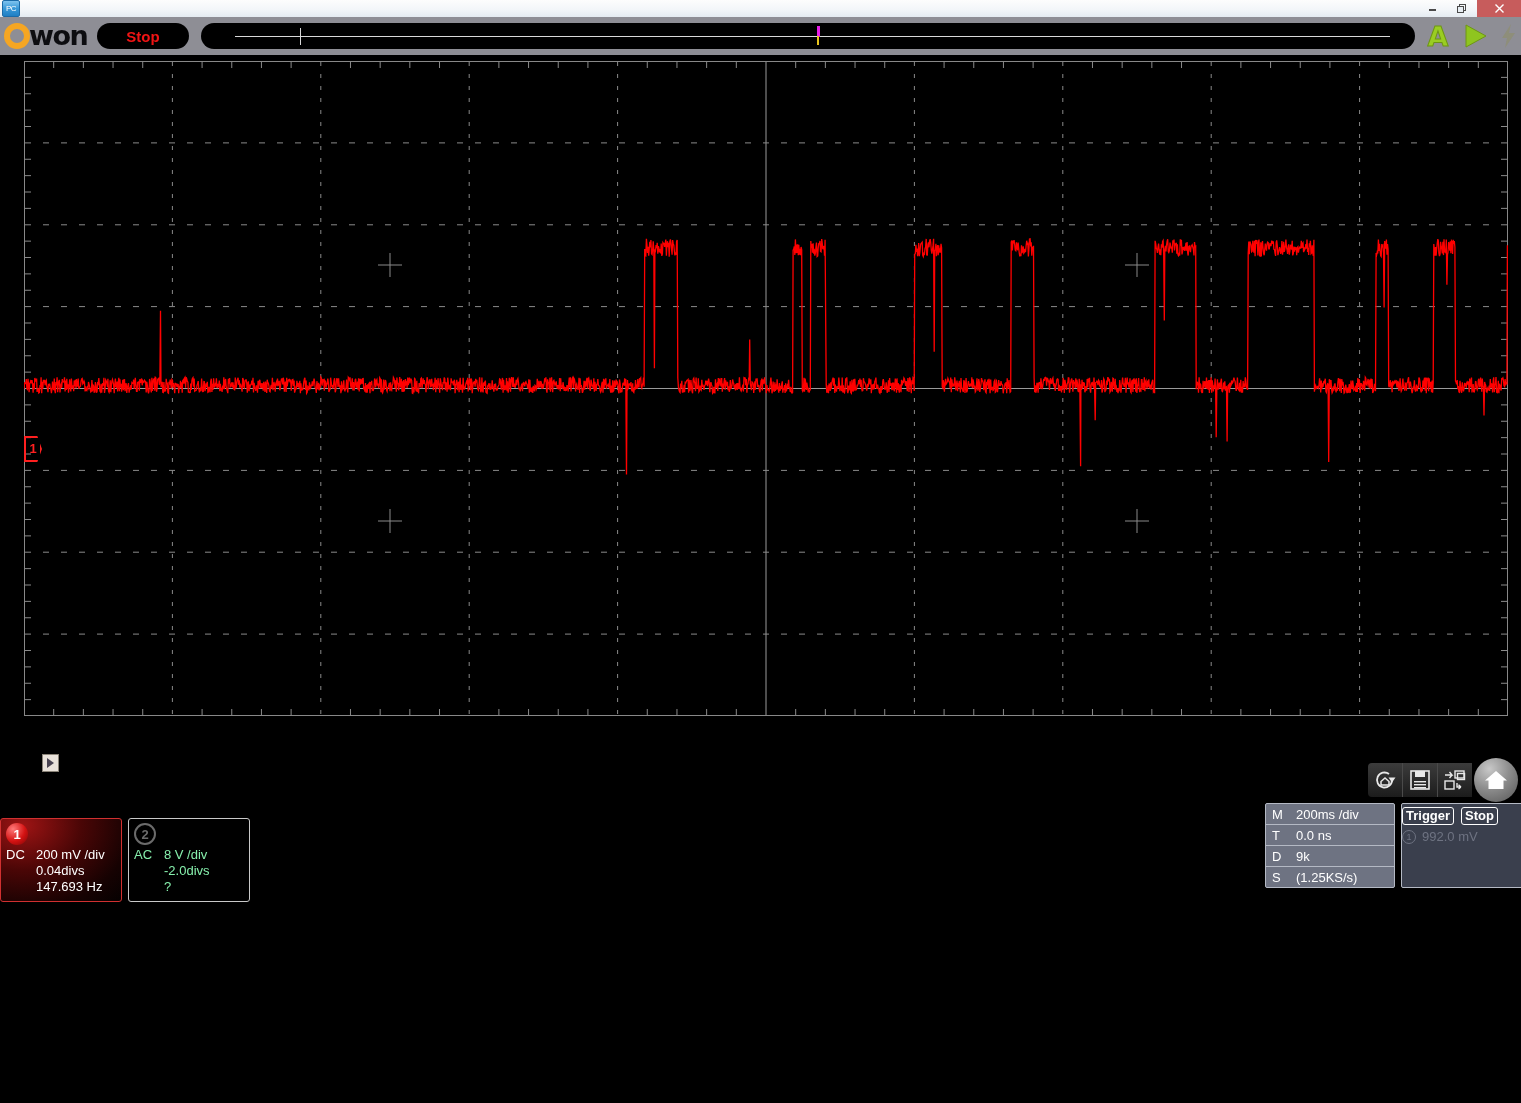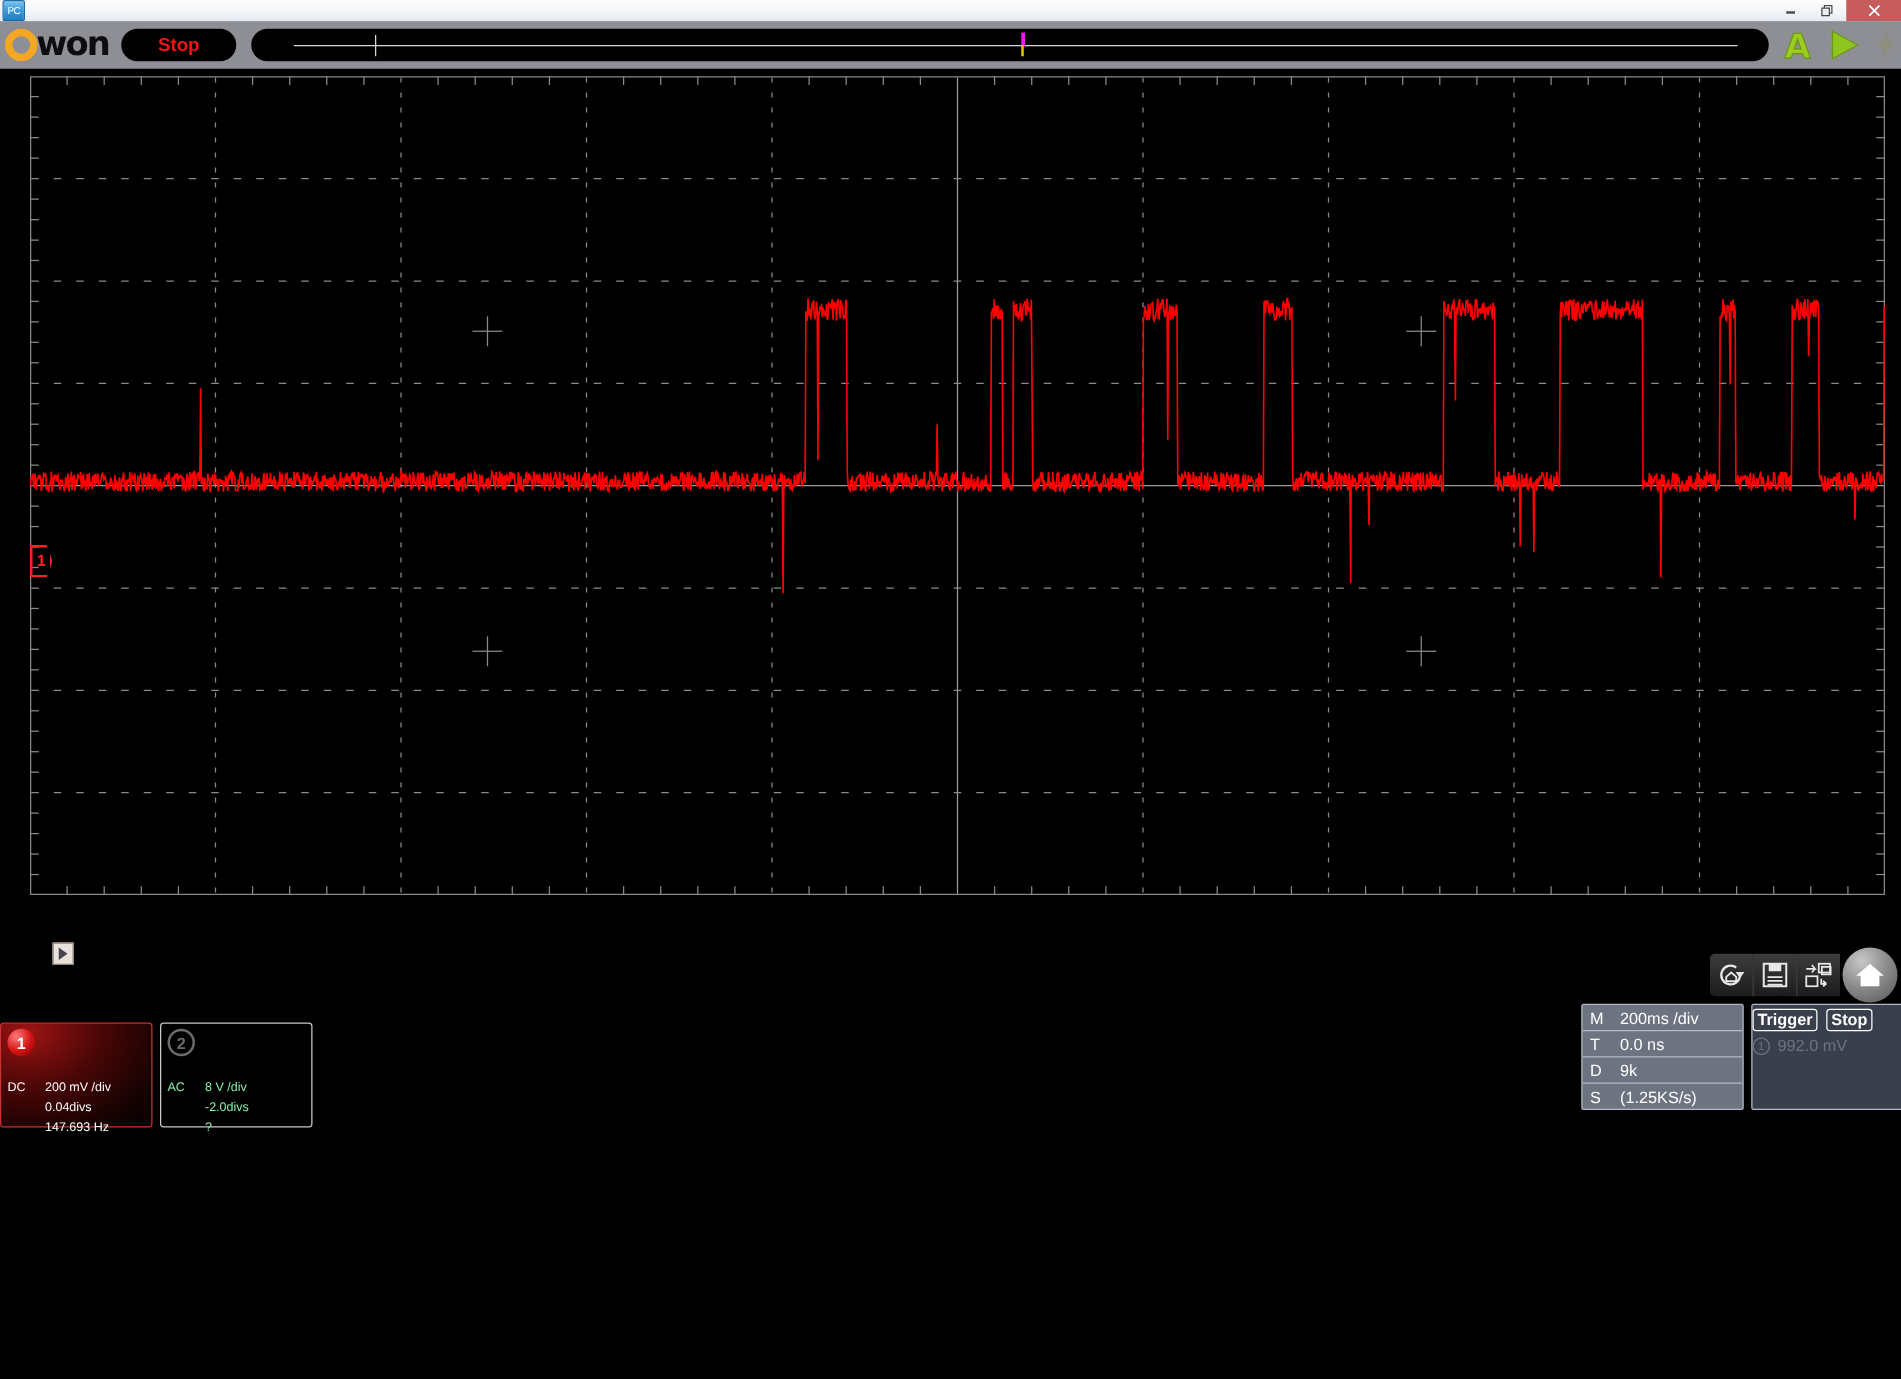--- a/index.html
+++ b/index.html
@@ -234,23 +234,23 @@
   }
   .ch-badge.on {
     background: radial-gradient(circle at 32% 28%, #ff7a7a 0%, #d41212 55%, #7a0505 100%);
     color: #ffffff;
   }
   .ch-badge.off {
     border: 2px solid #6b6b6b;
     color: #6b6b6b;
   }
   .ch-rows {
-    margin-top: 18px;
-    display: flex;
-    font-size: 10px;
+    margin-top: 2px;
+    display: flex;
+    font-size: 13px;
     line-height: 16px;
   }
   .ch-coupling { width: 30px; }
   .ch-vals { }
   .ch-panel.active .ch-rows { color: #ffffff; }
   .ch-panel.inactive .ch-rows { color: #86efac; }
 
   
   .action-icons {
     position: absolute;

